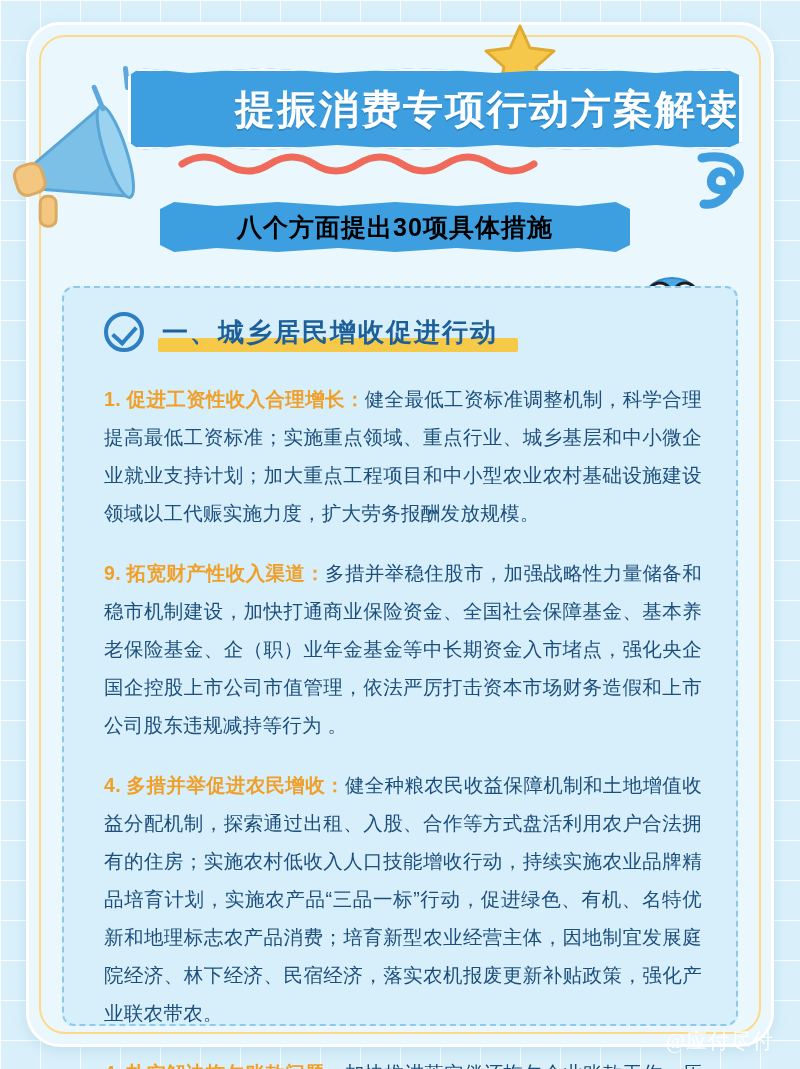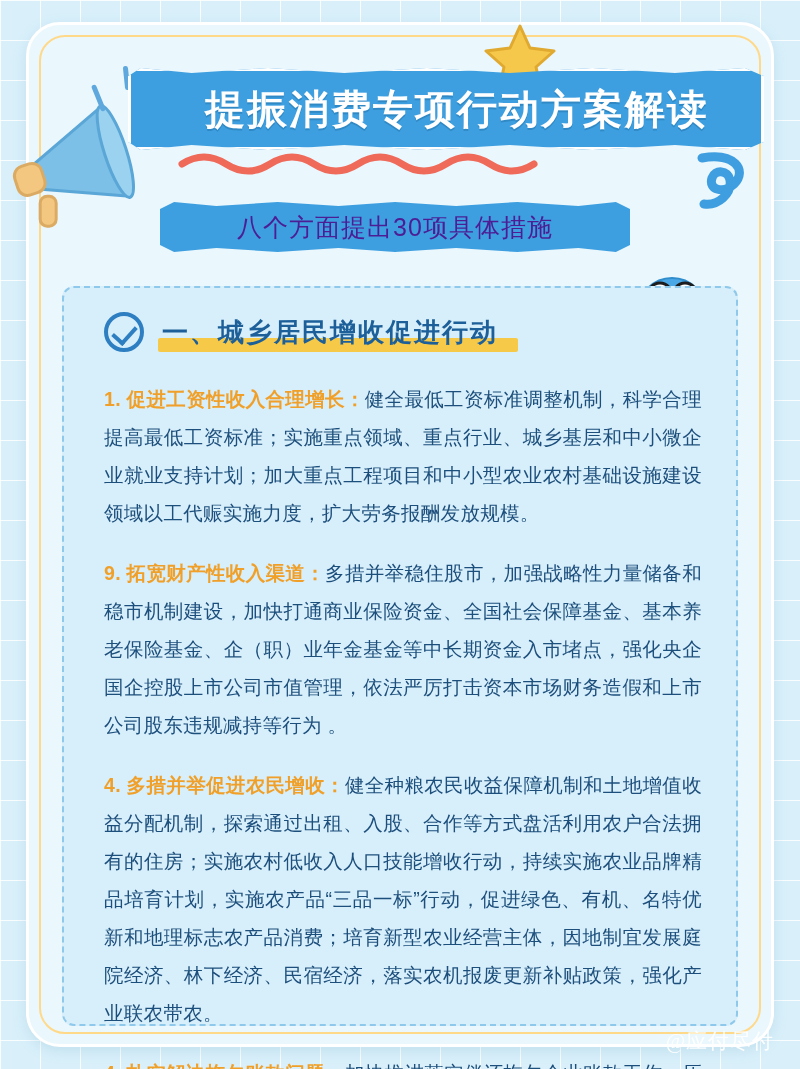--- a/index.html
+++ b/index.html
@@ -96,23 +96,22 @@
     position: absolute;
     left: 128px;
     top: 68px;
     width: 608px;
     height: 76px;
     background: #3e9fe0;
     border: 3px solid #ffffff;
     box-shadow: 0 3px 0 rgba(40,120,175,.35);
     display: flex;
     align-items: center;
-    justify-content: center;
+    justify-content: flex-end;
     clip-path: polygon(0% 10%, 2% 0%, 10% 6%, 22% 0%, 34% 6%, 47% 0%, 60% 6%, 73% 0%, 86% 6%, 97% 0%, 100% 10%, 100% 90%, 97% 100%, 86% 94%, 73% 100%, 60% 94%, 47% 100%, 34% 94%, 22% 100%, 10% 94%, 2% 100%, 0% 90%);
-    padding-left: 22px;
   }
   .title-text {
     color: #ffffff;
     font-size: 40px;
     font-weight: bold;
     letter-spacing: 2px;
     white-space: nowrap;
     text-shadow: 0 2px 0 rgba(30,110,165,.45);
   }
 
@@ -131,23 +130,23 @@
     top: 202px;
     width: 470px;
     height: 50px;
     background: #3e9fe0;
     display: flex;
     align-items: center;
     justify-content: center;
     clip-path: polygon(0% 14%, 3% 0%, 12% 8%, 25% 0%, 38% 8%, 50% 0%, 63% 8%, 76% 0%, 89% 8%, 97% 0%, 100% 14%, 100% 86%, 97% 100%, 89% 92%, 76% 100%, 63% 92%, 50% 100%, 38% 92%, 25% 100%, 12% 92%, 3% 100%, 0% 86%);
   }
   .subtitle-text {
-    color: #4c1d95;
+    color: #000000;
     font-size: 25px;
-    font-weight: normal;
+    font-weight: bold;
     letter-spacing: 1px;
     white-space: nowrap;
     text-align: right;
   }
 
   
   .panel {
     position: absolute;
     left: 62px;
     top: 286px;

